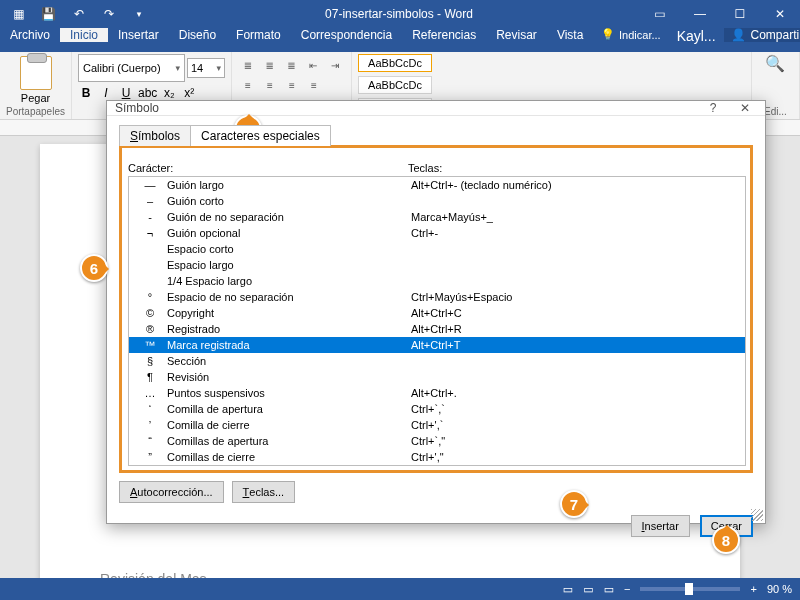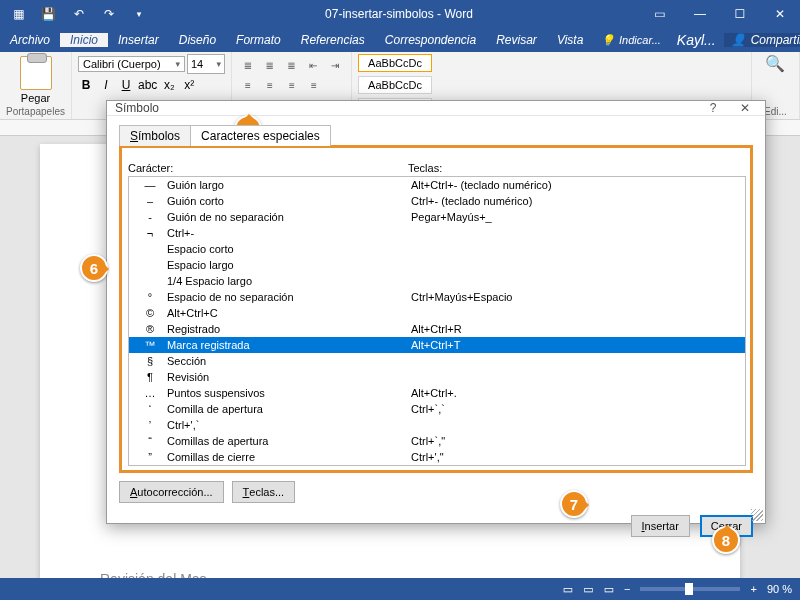--- a/index.html
+++ b/index.html
@@ -7,36 +7,36 @@
 
   
   .titlebar { height: 28px; background: #2b579a; color: #fff; display: flex; align-items: center; font-size: 12px; }
   .titlebar .qat { display: flex; align-items: center; gap: 4px; padding: 0 6px; }
   .titlebar .qat .qbtn { width: 26px; height: 24px; display:flex;align-items:center;justify-content:center; color:#fff; cursor:pointer; }
   .titlebar .title { flex: 1; text-align: center; }
   .titlebar .winbtns { display:flex; }
   .titlebar .winbtns .wbtn { width: 40px; height:28px; display:flex;align-items:center;justify-content:center; cursor:pointer; }
 
   
-  .ribbon-tabs { height: 24px; background: #2b579a; color:#fff; display:flex; align-items:center; font-size:12px;font-style:italic; }
+  .ribbon-tabs { height: 24px; background: #2b579a; color:#fff; display:flex; align-items:flex-start; font-size:12px; }
   .ribbon-tabs .tab { padding: 0 10px; display:flex; align-items:center; cursor:pointer; }
   .ribbon-tabs .tab.active { background:#f3f3f3; color:#2b579a; }
   .ribbon-tabs .tell { margin-left:auto; display:flex; align-items:center; gap:4px; padding:0 8px; font-size:11px; }
   .ribbon-tabs .user { padding:0 8px; font-size:14px; display:flex;align-items:center;}
   .ribbon-tabs .share { padding:0 8px; display:flex;align-items:center; gap:4px; background:#234a86; font-size:12px;}
 
   
   .ribbon { height: 68px; background:#f3f3f3; border-bottom:1px solid #d4d4d4; display:flex; font-size:11px; }
   .ribbon .group { border-right:1px solid #e1e1e1; padding:2px 6px; display:flex; flex-direction:column; }
   .paste-group { width:72px; align-items:center; }
   .paste-icon { width:32px; height:34px; margin-top:2px; background:linear-gradient(#fff,#fff); border:1px solid #d4a24a; border-radius:2px; position:relative;}
   .paste-icon:before{content:"";position:absolute;top:-4px;left:6px;width:18px;height:8px;border:1px solid #999;border-radius:3px;background:#ccc;}
   .font-group { width:160px; }
   .font-row { display:flex; gap:2px; align-items:center; }
-  .font-name { flex:1; height:16px; border:1px solid #ababab; background:#fff; font-size:11px; padding:0 4px; display:flex;align-items:center;justify-content:space-between;}
+  .font-name { flex:1; height:28px; border:1px solid #ababab; background:#fff; font-size:11px; padding:0 4px; display:flex;align-items:center;justify-content:space-between;}
   .font-size { width:38px; height:20px; border:1px solid #ababab; background:#fff; font-size:11px; display:flex;align-items:center;justify-content:space-between;padding:0 3px;}
   .fmt-row { display:flex; gap:4px; margin-top:4px; font-size:12px; align-items:center;}
   .fmt-btn { min-width:16px; text-align:center; cursor:pointer;}
   .para-group { width:120px; }
   .para-row{display:flex;gap:2px;margin-top:2px;}
   .pbtn{width:20px;height:18px;border:1px solid transparent;display:flex;align-items:center;justify-content:center;font-size:10px;color:#555;}
   .styles-group { flex:1; display:flex; gap:4px; align-items:flex-start; padding-top:4px;}
   .style-box { width:74px; height:48px; border:1px solid #d4d4d4; background:#fff; display:flex;flex-direction:column;align-items:center;justify-content:center;font-size:11px; padding:2px;}
   .style-box.sel{border:1px solid #f2a100;}
   .edit-group{width:48px;align-items:center;padding-top:6px;}
@@ -107,22 +107,22 @@
     <div class="wbtn">✕</div>
   </div>
 </div>
 
 <div class="ribbon-tabs">
   <div class="tab">Archivo</div>
   <div class="tab active">Inicio</div>
   <div class="tab">Insertar</div>
   <div class="tab">Diseño</div>
   <div class="tab">Formato</div>
+  <div class="tab">Correspondencia</div>
   <div class="tab">Referencias</div>
-  <div class="tab">Correspondencia</div>
   <div class="tab">Revisar</div>
   <div class="tab">Vista</div>
   <div class="tell">
     <span>💡</span>
     <span>Indicar...</span>
   </div>
   <div class="user">Kayl...</div>
   <div class="share">
     <span>👤</span>
     <span>Compartir</span>
@@ -234,29 +234,29 @@
       </div>
       <div class="charlist" id="charlist">
           <div class="row">
             <span class="sym">—</span>
             <span class="name">Guión largo</span>
             <span class="keys">Alt+Ctrl+- (teclado numérico)</span>
           </div>
           <div class="row">
             <span class="sym">–</span>
             <span class="name">Guión corto</span>
-            <span class="keys">Ctrl+- (teclado numérico)</span>
           </div>
           <div class="row">
             <span class="sym">-</span>
             <span class="name">Guión de no separación</span>
-            <span class="keys">Pegar+Mayús+_</span>
+            <span class="keys">Marca+Mayús+_</span>
           </div>
           <div class="row">
             <span class="sym">¬</span>
+            <span class="name">Guión opcional</span>
             <span class="keys">Ctrl+-</span>
           </div>
           <div class="row">
             <span class="sym"></span>
             <span class="name">Espacio corto</span>
             <span class="keys"></span>
           </div>
           <div class="row">
             <span class="sym"></span>
             <span class="name">Espacio largo</span>
@@ -267,20 +267,21 @@
             <span class="name">1/4 Espacio largo</span>
             <span class="keys"></span>
           </div>
           <div class="row">
             <span class="sym">°</span>
             <span class="name">Espacio de no separación</span>
             <span class="keys">Ctrl+Mayús+Espacio</span>
           </div>
           <div class="row">
             <span class="sym">©</span>
+            <span class="name">Copyright</span>
             <span class="keys">Alt+Ctrl+C</span>
           </div>
           <div class="row">
             <span class="sym">®</span>
             <span class="name">Registrado</span>
             <span class="keys">Alt+Ctrl+R</span>
           </div>
           <div class="row sel">
             <span class="sym">™</span>
             <span class="name">Marca registrada</span>
@@ -301,20 +302,21 @@
             <span class="name">Puntos suspensivos</span>
             <span class="keys">Alt+Ctrl+.</span>
           </div>
           <div class="row">
             <span class="sym">‘</span>
             <span class="name">Comilla de apertura</span>
             <span class="keys">Ctrl+`,`</span>
           </div>
           <div class="row">
             <span class="sym">’</span>
+            <span class="name">Comilla de cierre</span>
             <span class="keys">Ctrl+',`</span>
           </div>
           <div class="row">
             <span class="sym">“</span>
             <span class="name">Comillas de apertura</span>
             <span class="keys">Ctrl+`,"</span>
           </div>
           <div class="row">
             <span class="sym">”</span>
             <span class="name">Comillas de cierre</span>

